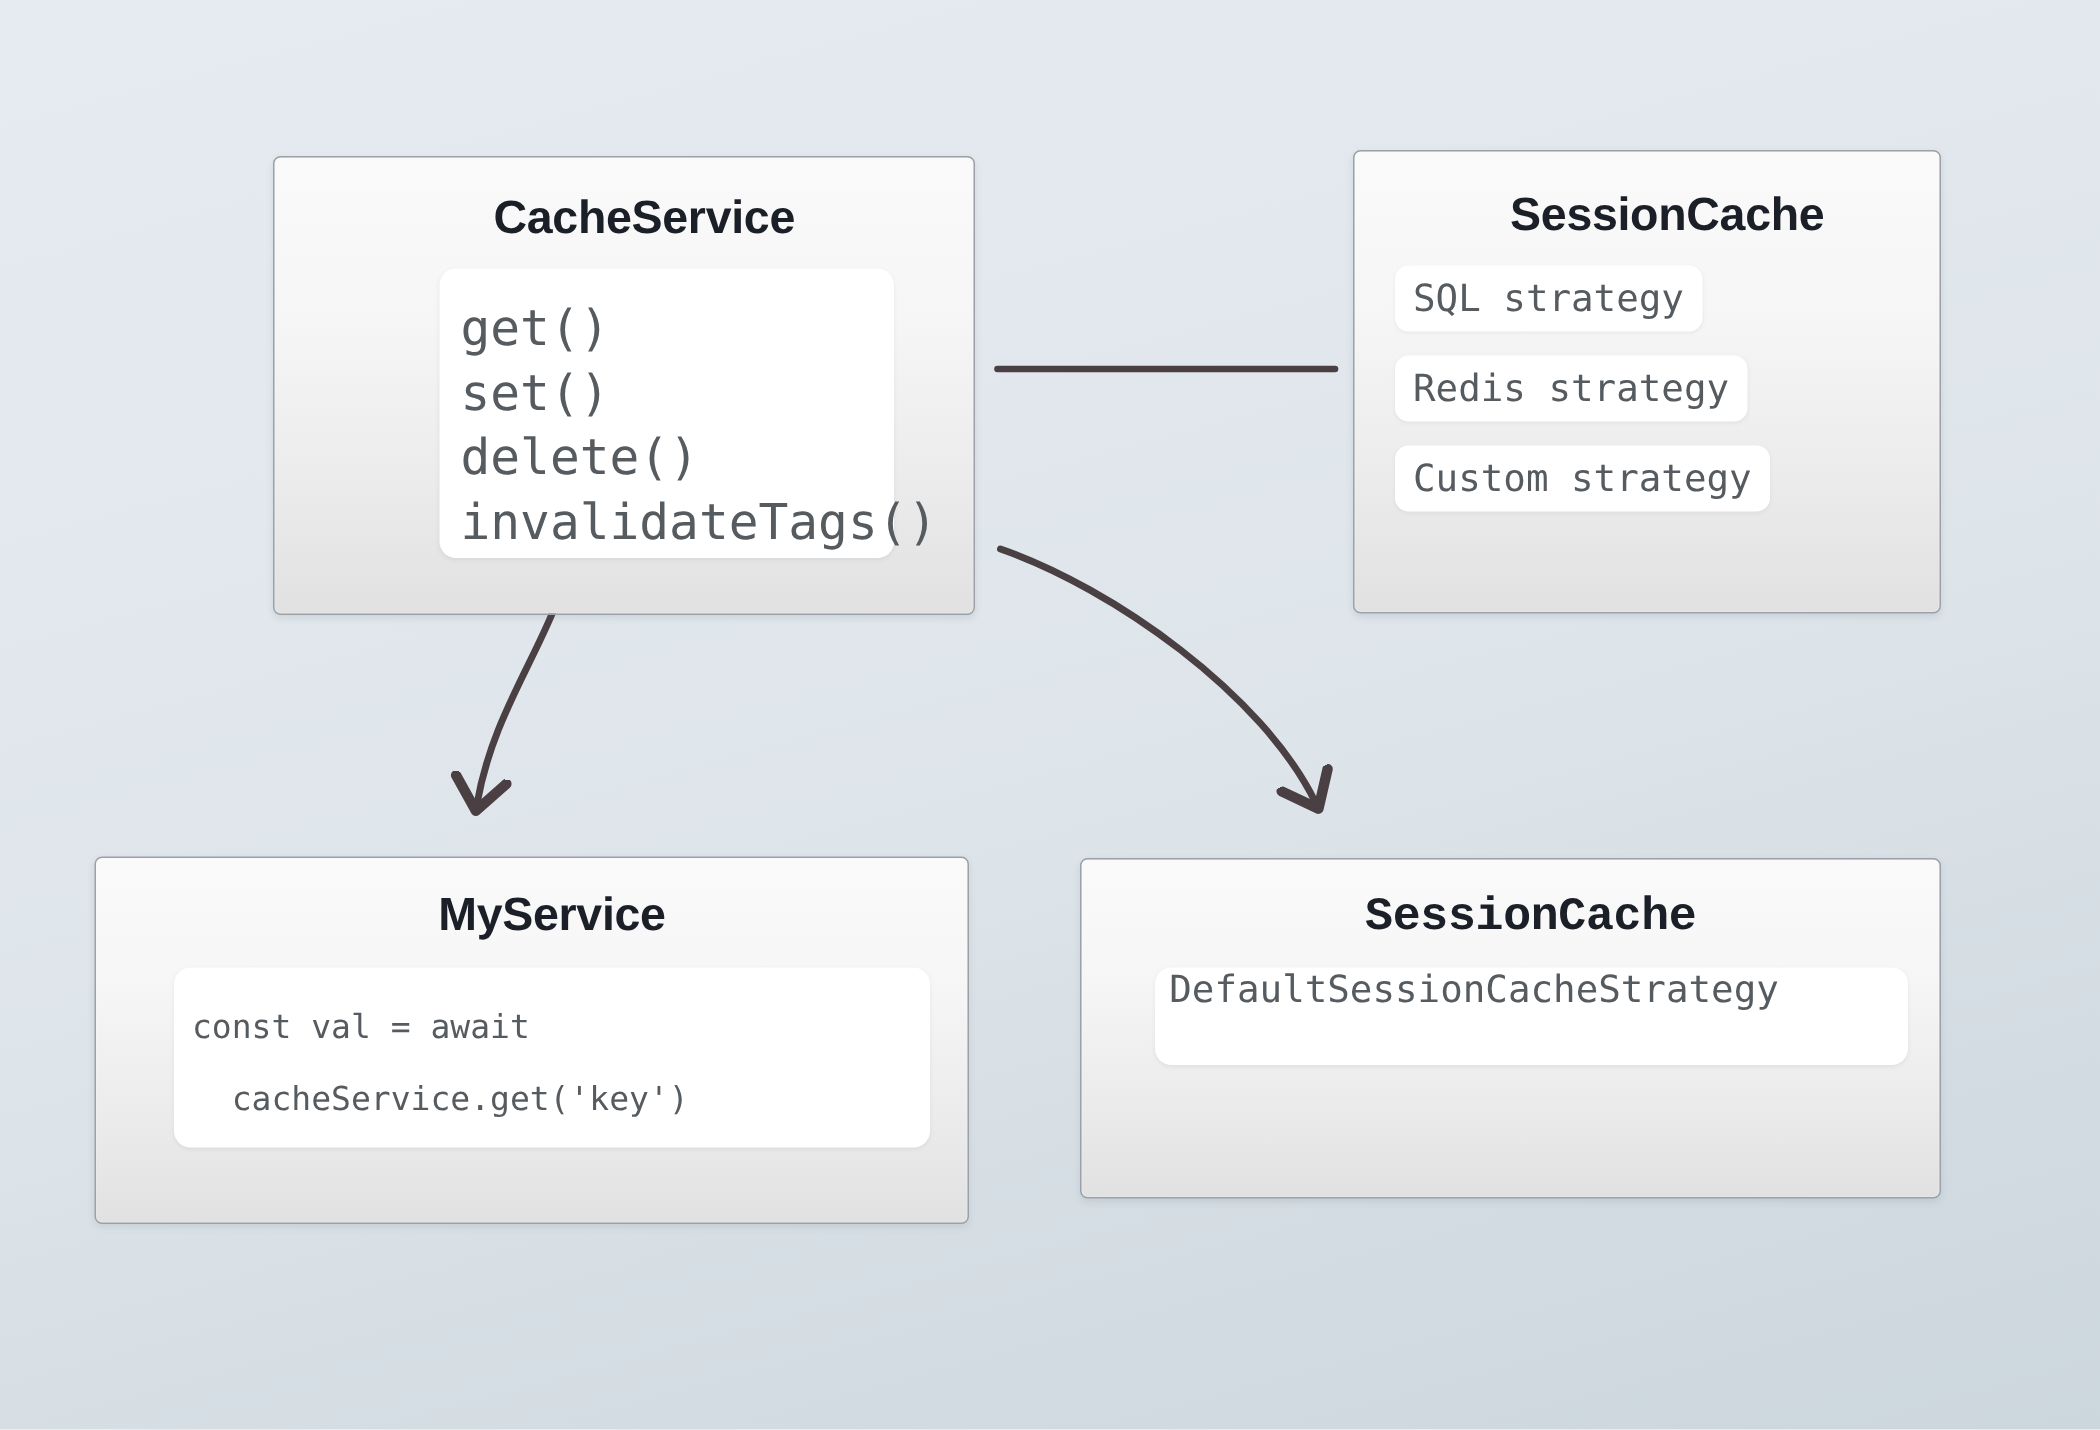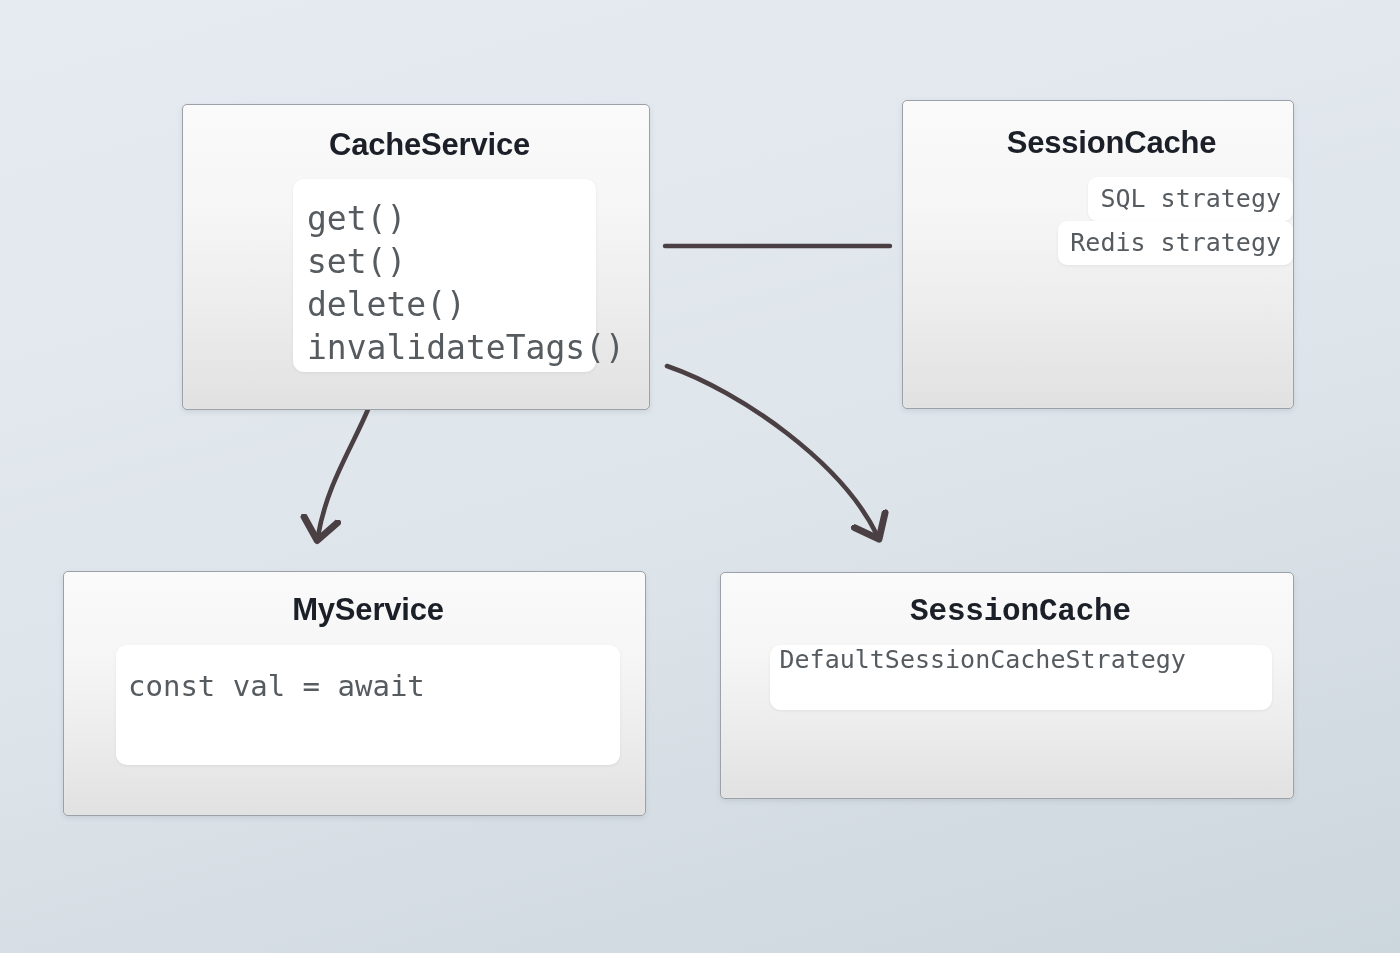--- a/index.html
+++ b/index.html
@@ -117,21 +117,22 @@
   
   #node-cachestrategy {
     left: 902px;  top: 100px;
     width: 392px; height: 309px;
   }
   #node-cachestrategy .node-title { margin-top: 24px; }
   #node-cachestrategy .chips {
     margin-top: 16px;
     display: flex;
     flex-direction: column;
-    align-items: flex-end;
+    align-items: flex-start;
+    gap: 16px;
     width: 100%;
   }
   #node-cachestrategy .chip {
     font-size: 25px;
     line-height: 34px;
     padding: 5px 12px;
   }
 
   
   #node-myservice {
@@ -139,21 +140,21 @@
     width: 583px; height: 245px;
   }
   #node-myservice .node-title { margin-top: 20px; }
   #node-myservice .code-panel {
     margin-top: 17px;
     width: 504px;
     height: 120px;
     padding: 17px 0 0 12px;
   }
   #node-myservice .code-line {
-    font-size: 29px;
+    font-size: 22px;
     line-height: 48px;
   }
 
   
   #node-sessioncache {
     left: 720px;  top: 572px;
     width: 574px; height: 227px;
   }
   #node-sessioncache .node-title { margin-top: 21px; font-family: Liberation Mono, monospace; }
   #node-sessioncache .code-panel {
@@ -196,27 +197,29 @@
       <div class="code-line">delete()</div>
       <div class="code-line">invalidateTags()</div>
     </div>
   </div>
 
   <div class="node" id="node-cachestrategy">
     <div class="node-title">SessionCache</div>
     <div class="chips">
       <div class="chip">SQL strategy</div>
       <div class="chip">Redis strategy</div>
+      <div class="chip">Custom strategy</div>
     </div>
   </div>
 
   <div class="node" id="node-myservice">
     <div class="node-title">MyService</div>
     <div class="code-panel">
       <div class="code-line">const val = await</div>
+      <div class="code-line">  cacheService.get('key')</div>
     </div>
   </div>
 
   <div class="node" id="node-sessioncache">
     <div class="node-title">SessionCache</div>
     <div class="code-panel">
       <div class="code-line">DefaultSessionCacheStrategy</div>
     </div>
   </div>
 

